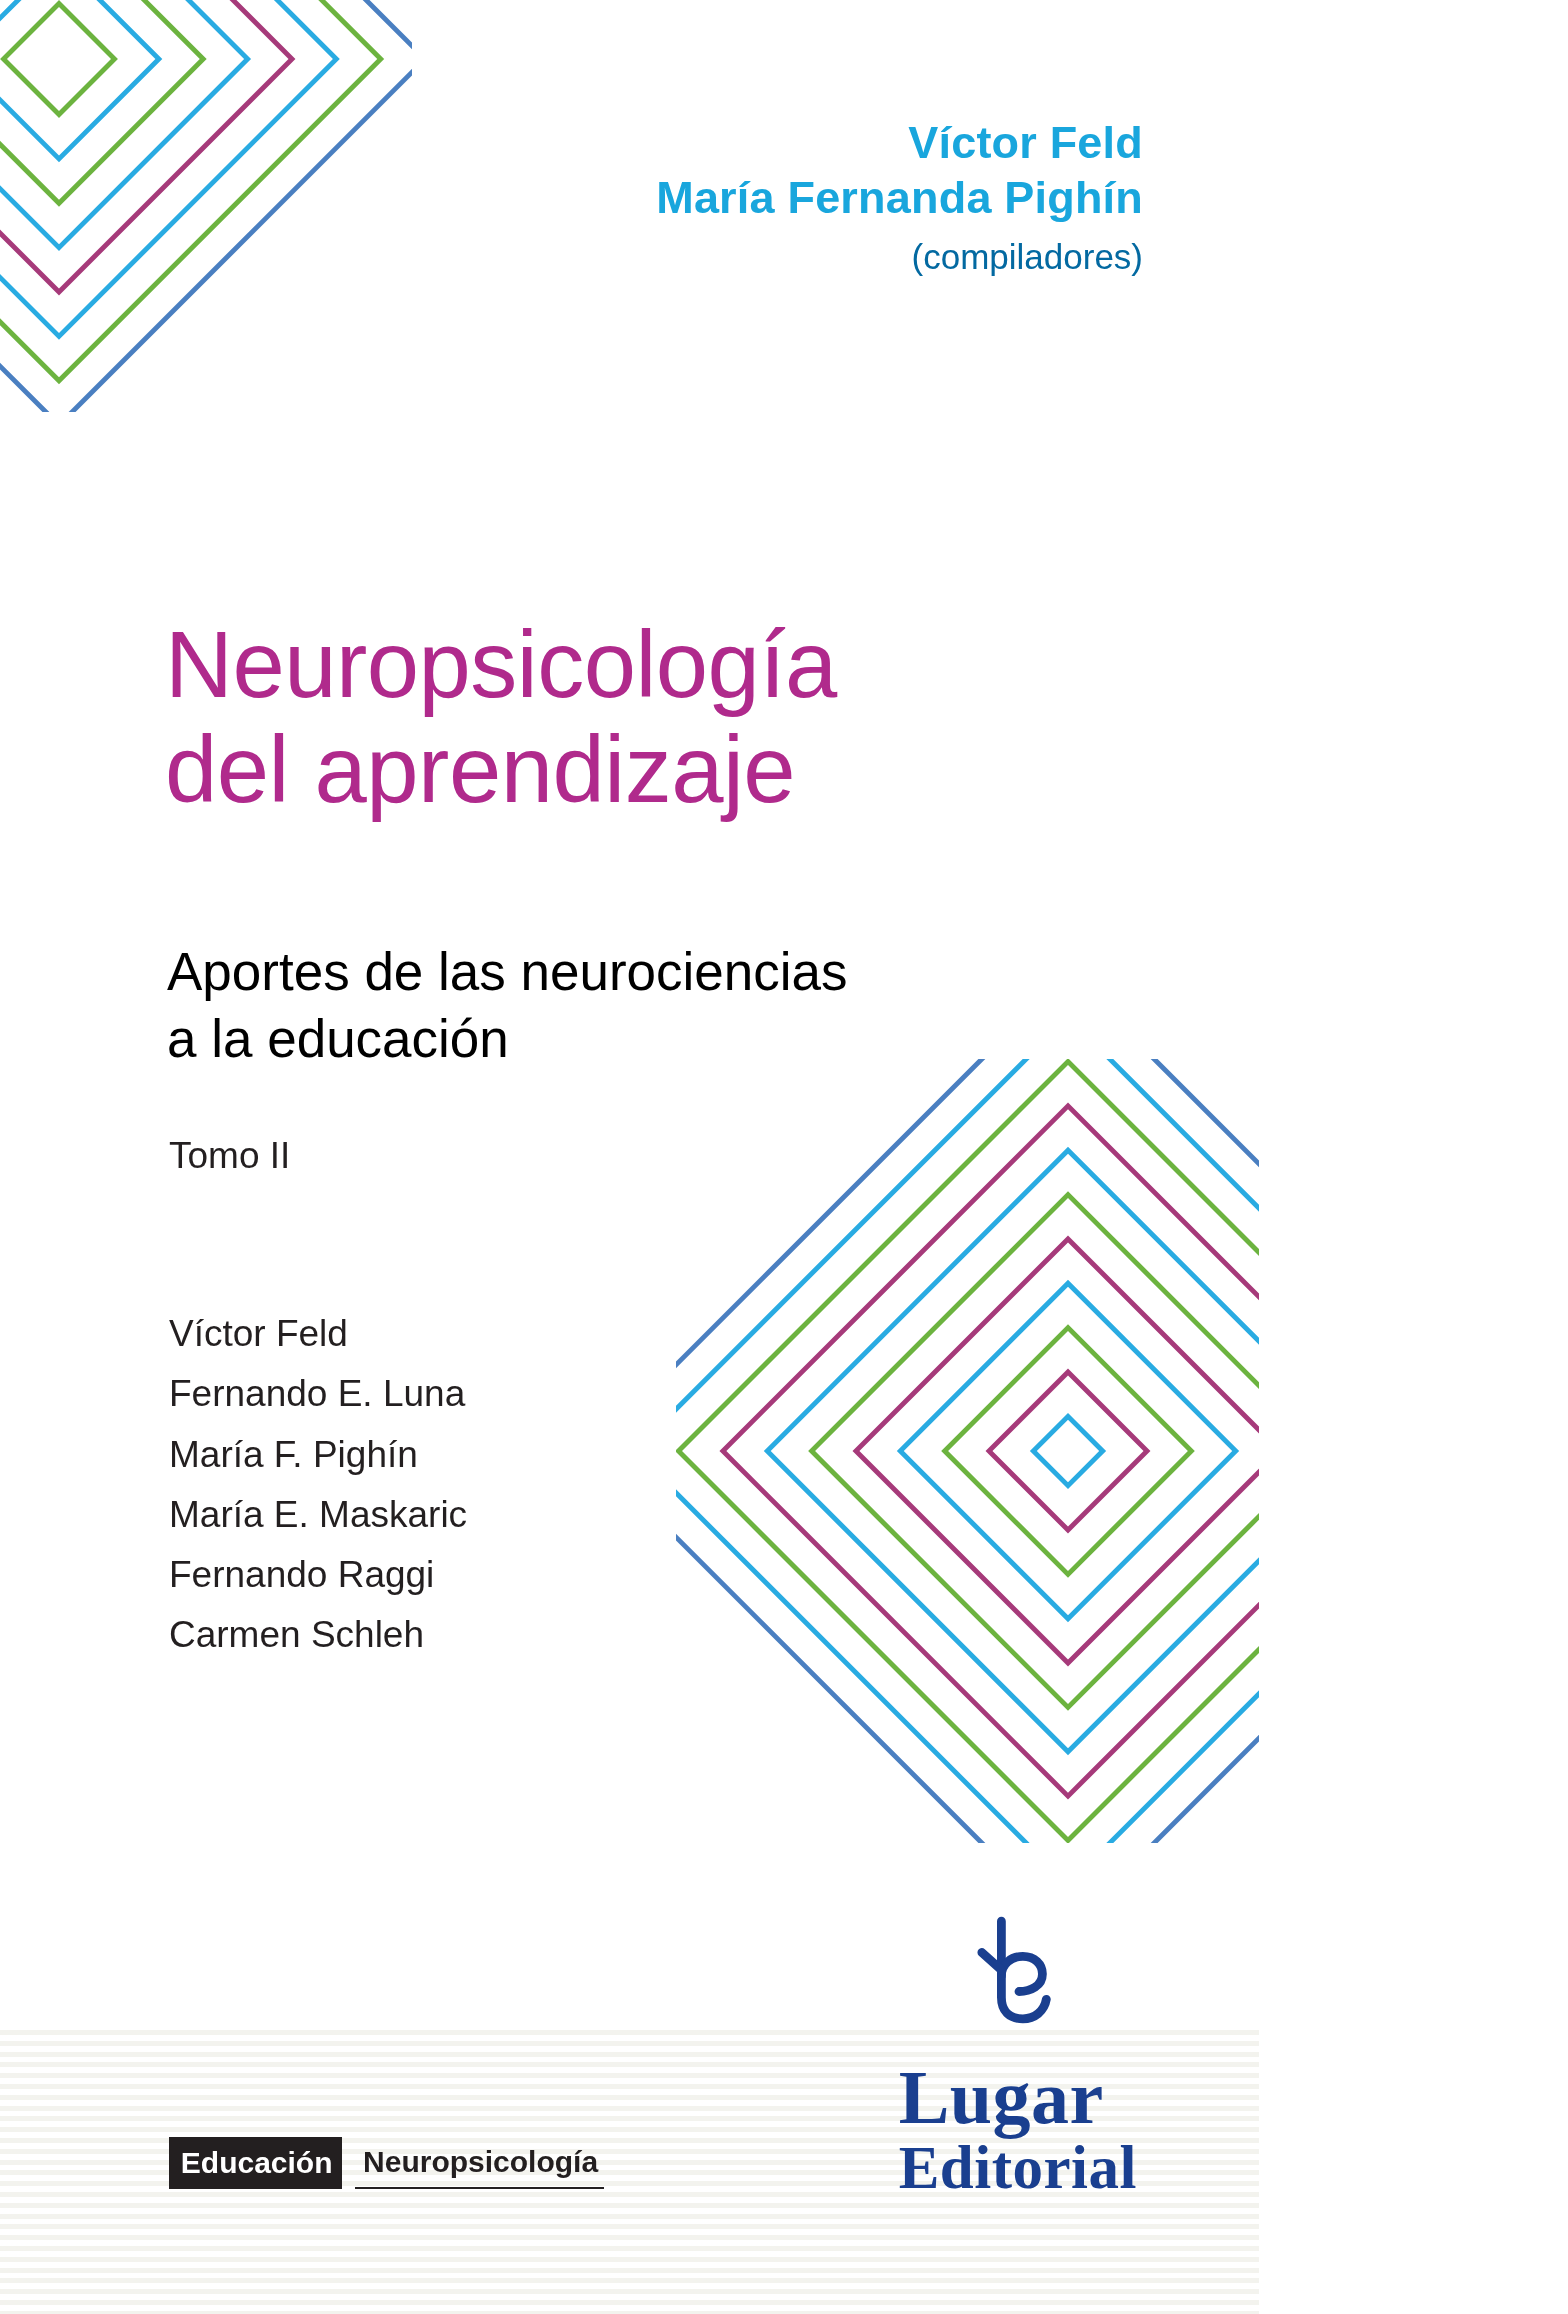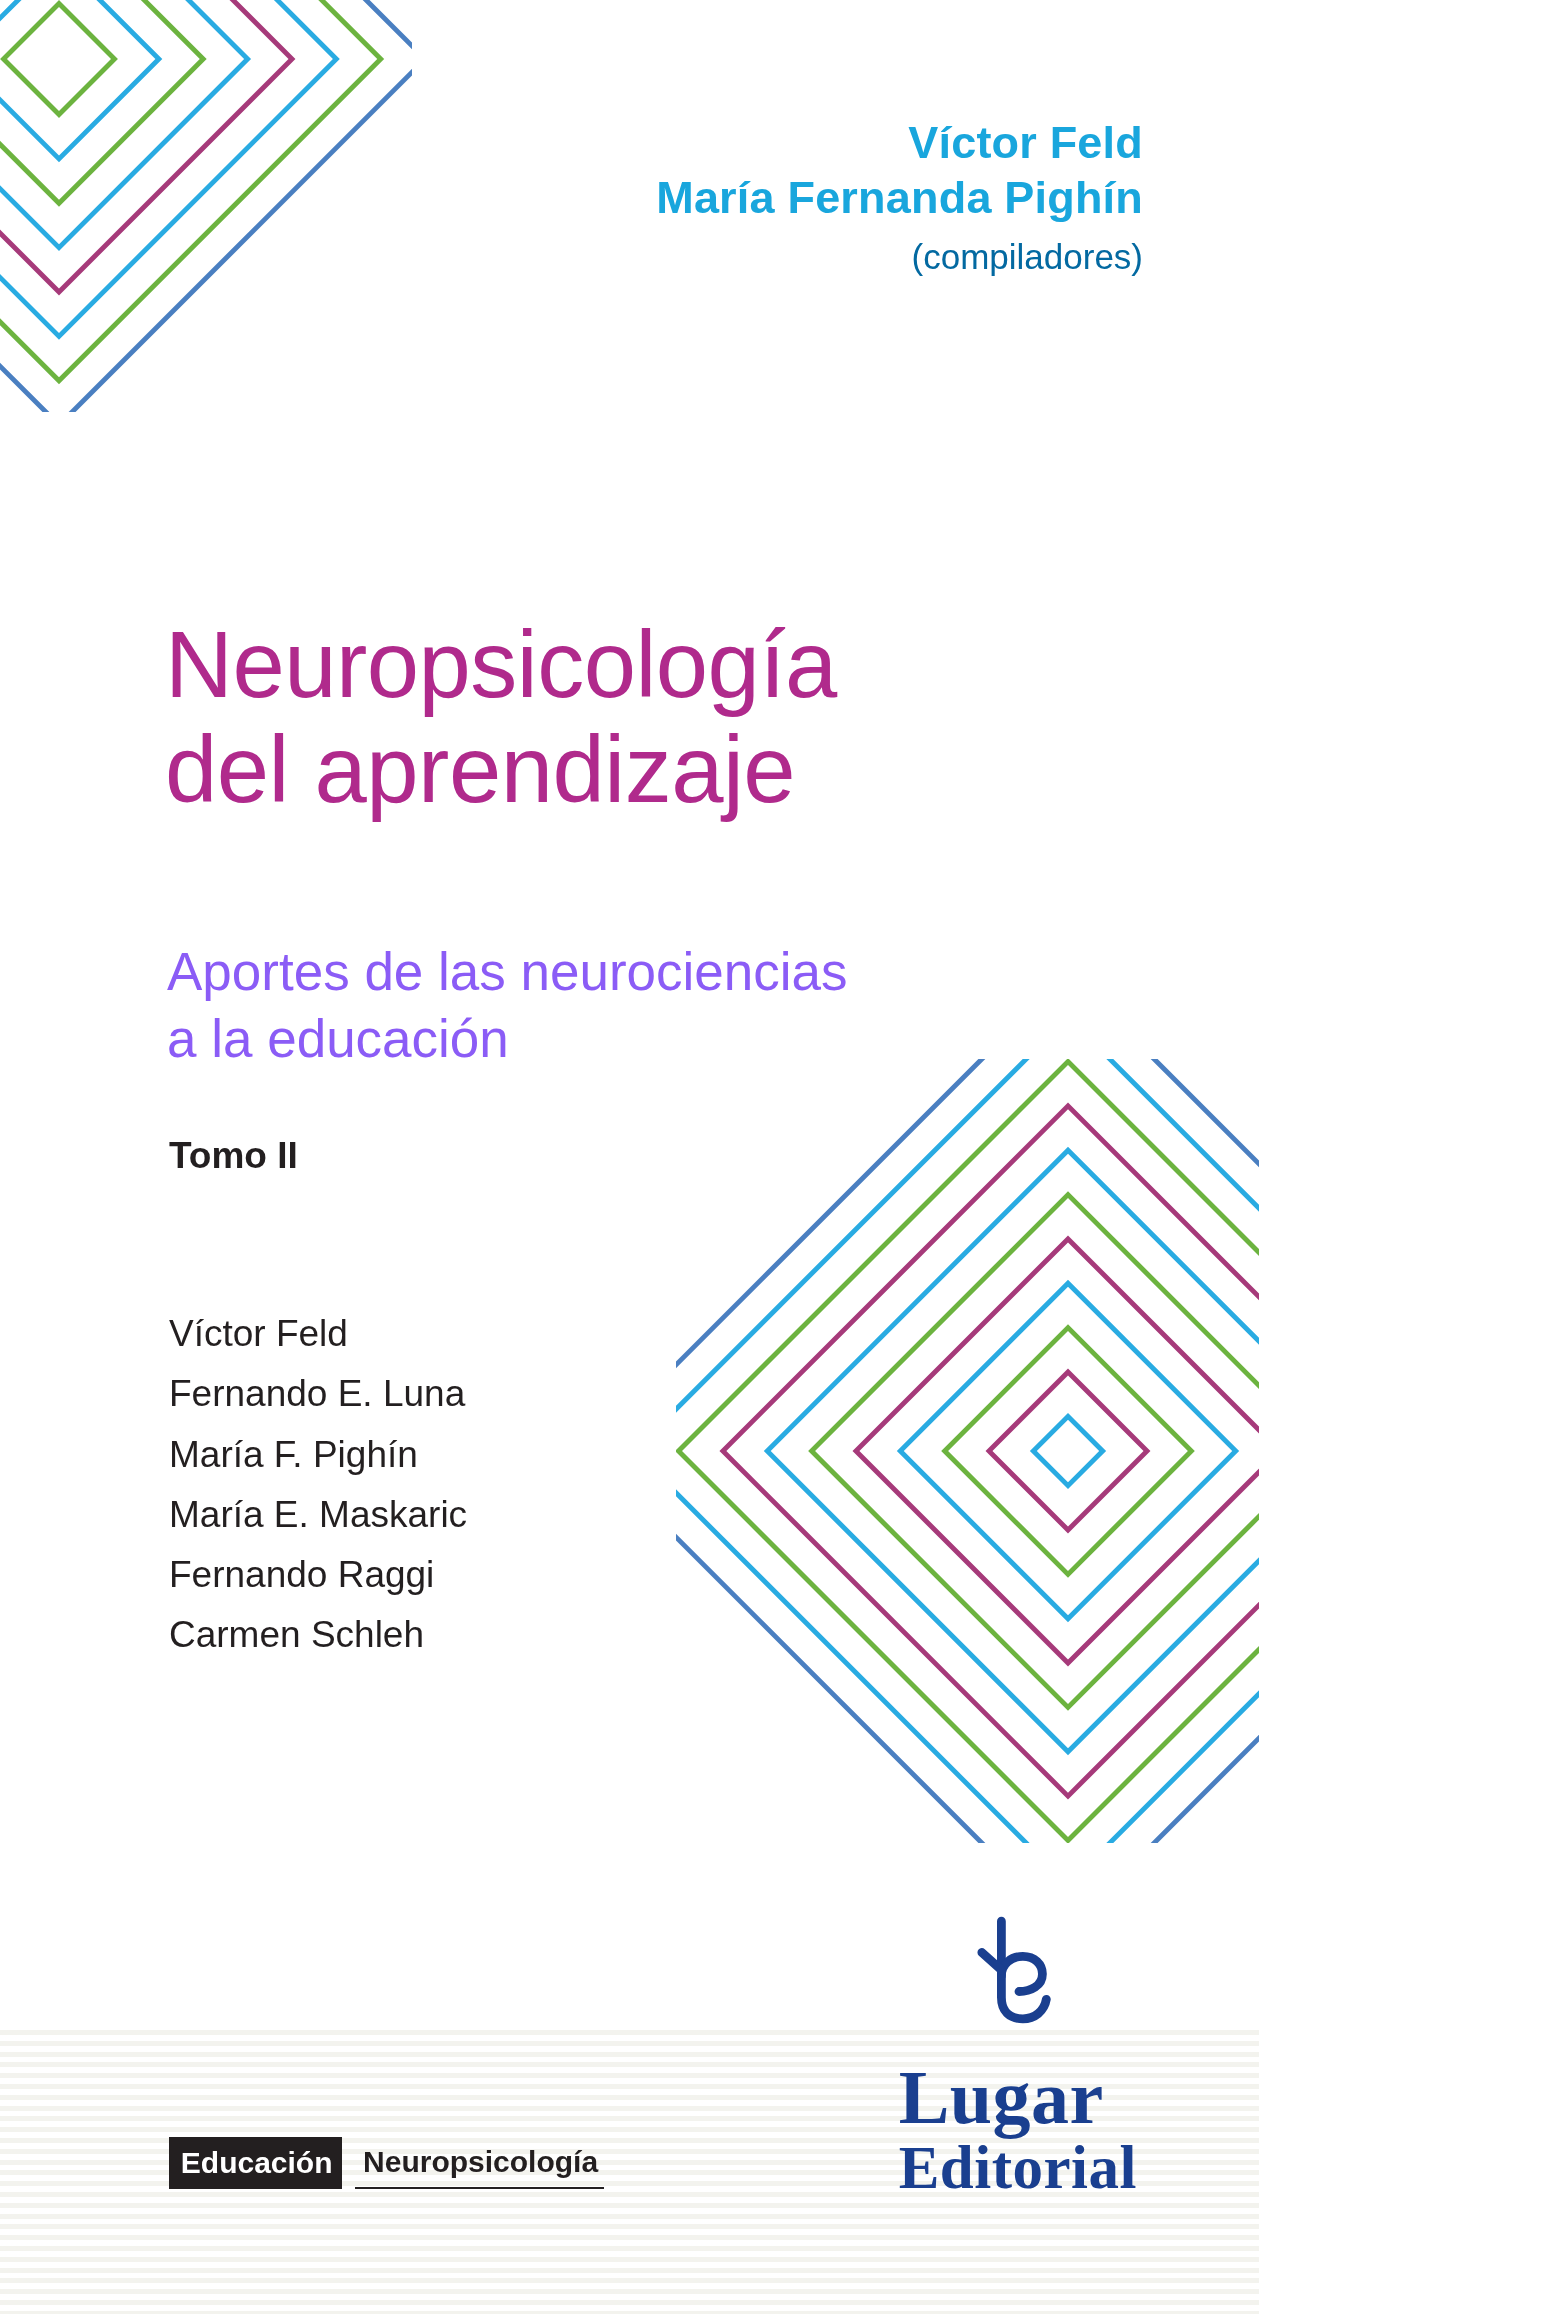--- a/index.html
+++ b/index.html
@@ -63,34 +63,34 @@
     font-weight: 400;
     letter-spacing: -0.5px;
   }
   .title-line { display: block; }
 
   .subtitle {
     position: absolute;
     left: 167px;
     top: 894px;
     width: 804px;
-    color: #8b5cf6;
+    color: #000000;
     font-size: 53px;
     line-height: 1.27;
     font-weight: 400;
   }
   .subtitle-line { display: block; }
 
   .tome {
     position: absolute;
     left: 169px;
     top: 1135px;
     color: #231f20;
     font-size: 37px;
-    font-weight: bold;
+    font-weight: normal;
   }
 
   
   .contributors {
     position: absolute;
     left: 169px;
     top: 1304px;
     color: #231f20;
     font-size: 37px;
     line-height: 1.63;

